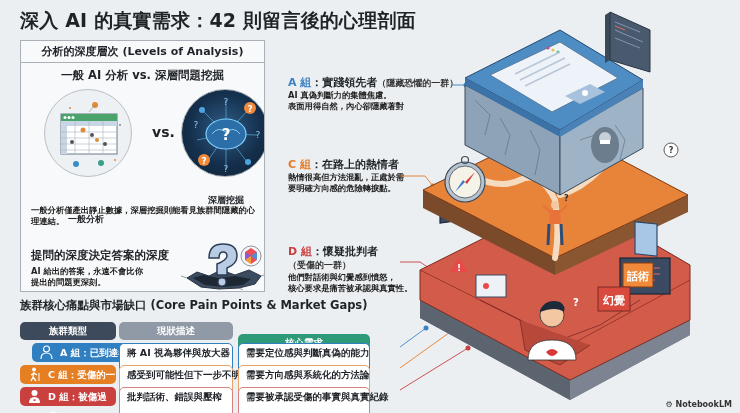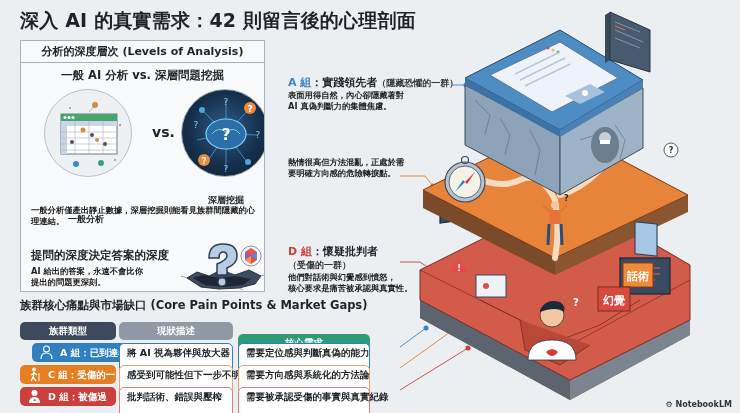--- a/index.html
+++ b/index.html
@@ -162,25 +162,26 @@
         <path d="M5 11 Q6.5 9.5 8 11 Q6.5 13 5 11" fill="#c9403f"></path>
       </svg>
     <span>D 組：被傷過者</span>
   </div>
   <div class="cell" style="left:99px;top:65px;width:114px;border:1.2px solid #d98080;">批判話術、錯誤與壓榨</div>
   <div class="cell" style="left:218px;top:65px;width:132px;border:1.2px solid #d98080;">需要被承認受傷的事實與真實紀錄</div>
 </div>
 
 <div class="callout" style="left:288px;top:75px;">
   <div class="ct"><span class="grp" style="color:#3b82c4;">A 組</span><span>：</span><span>實踐領先者</span><span class="cs">（隱藏恐懼的一群）</span></div>
+  <div class="cd">AI 真偽判斷力的集體焦慮。</div>
   <div class="cd">表面用得自然，內心卻隱藏著對</div>
-  <div class="cd">AI 真偽判斷力的集體焦慮。</div>
 </div>
 
 <div class="callout" style="left:288px;top:157px;">
+  <div class="ct"><span class="grp" style="color:#e27d2b;">C 組</span><span>：</span><span>在路上的熱情者</span></div>
   <div class="cd">熱情很高但方法混亂，正處於需</div>
   <div class="cd">要明確方向感的危險轉捩點。</div>
 </div>
 
 <div class="callout" style="left:288px;top:244px;">
   <div class="ct"><span class="grp" style="color:#c9403f;">D 組</span><span>：</span><span>懷疑批判者</span></div>
   <div class="cs">（受傷的一群）</div>
   <div class="cd">他們對話術與幻覺感到憤怒，</div>
   <div class="cd">核心要求是痛苦被承認與真實性。</div>
 </div>

